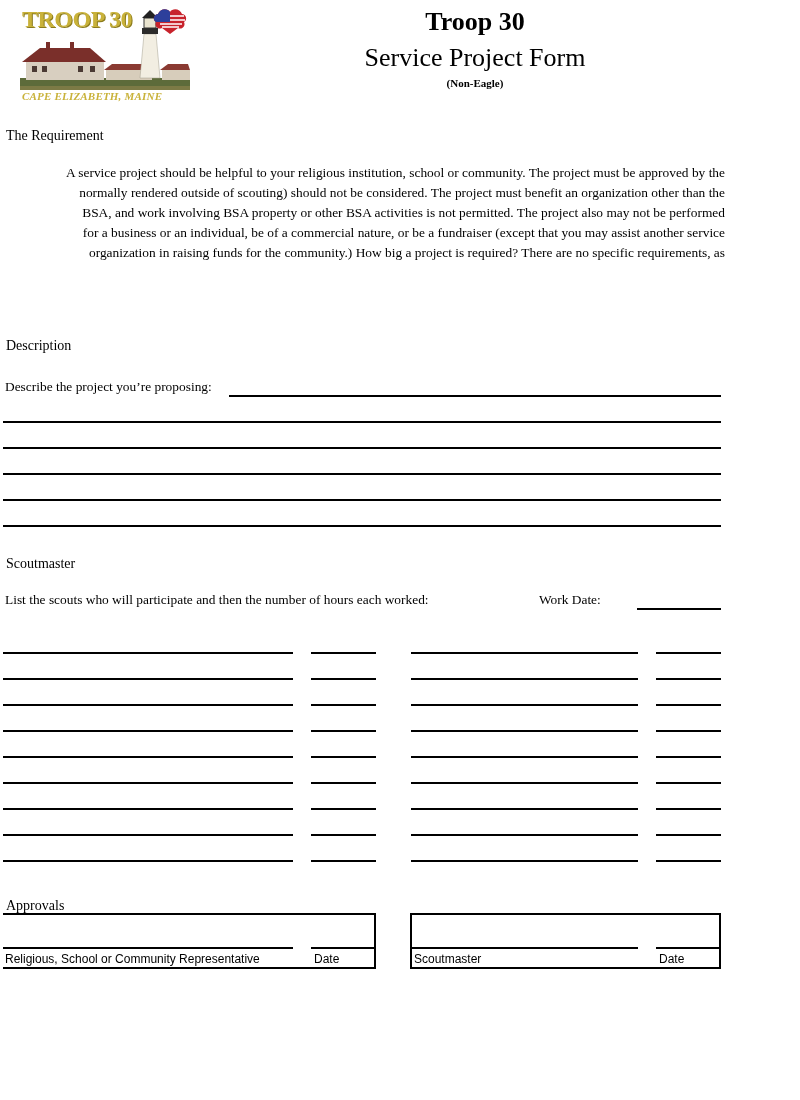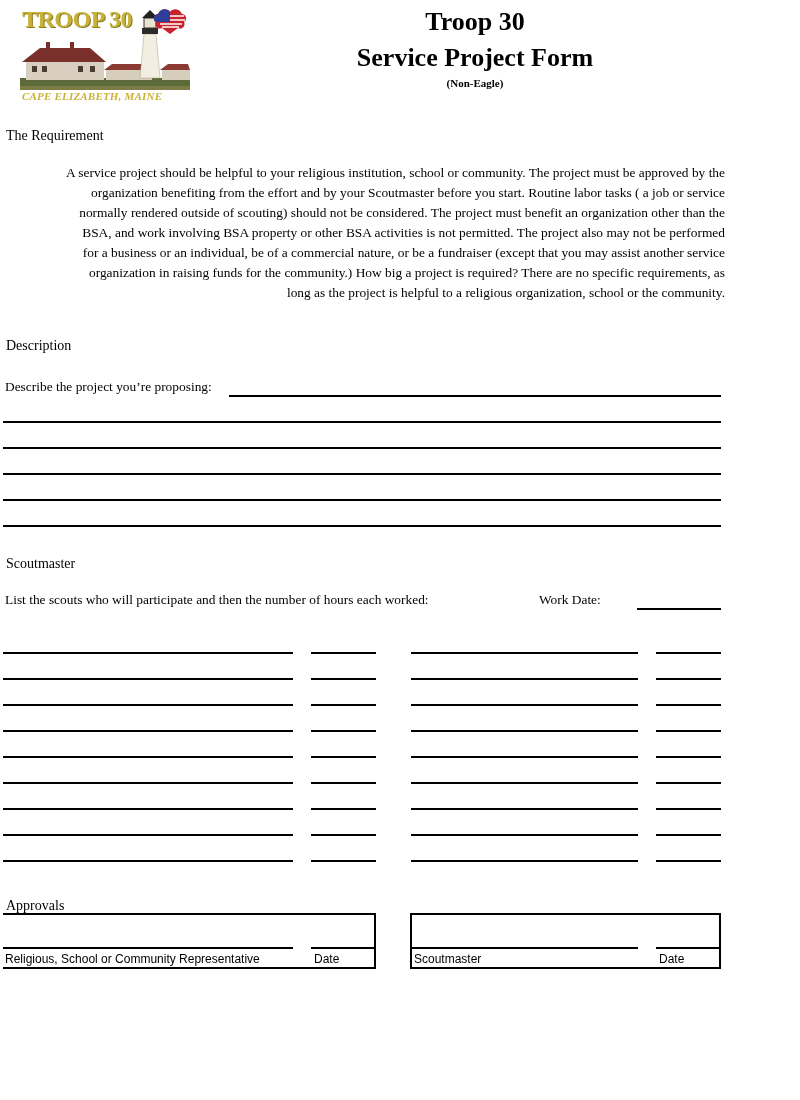--- a/index.html
+++ b/index.html
@@ -9,21 +9,21 @@
 
   
   .logo { left: 20px; top: 4px; width: 170px; height: 98px; }
   .logo-troop { left: 2px; top: 2px; font: bold 24px "Liberation Serif", serif; color: #c9b23a;
                 letter-spacing: -0.5px; text-shadow: 1px 1px 0 #8a7a1c; white-space: nowrap; }
   .logo-caption { left: 2px; bottom: 0px; font: italic bold 11px "Liberation Serif", serif; color: #c9b23a;
                   white-space: nowrap; letter-spacing: 0.2px; text-align: center; }
 
   
   .title1 { left: 330px; width: 290px; top: 6px; text-align: center; font-weight: bold; font-size: 26px; line-height: 32px; }
-  .title2 { left: 330px; width: 290px; top: 42px; text-align: center; font-weight: bold; font-size: 26px; line-height: 32px; }
+  .title2 { left: 330px; width: 290px; top: 42px; text-align: center; font-weight: normal; font-size: 26px; line-height: 32px; }
   .subtitle { left: 330px; width: 290px; top: 76px; text-align: center; font-weight: bold; font-size: 11px; line-height: 14px; }
 
   .heading { font-weight: normal; font-size: 14px; line-height: 18px; left: 6px; }
   .para { left: 5px; top: 163px; width: 720px; font-size: 13.4px; line-height: 20px; text-align: right; }
   .para span { display: block; white-space: nowrap; }
 
   .text13 { font-size: 13.4px; line-height: 18px; white-space: nowrap; text-align: center; }
 
   .line { position: absolute; height: 2px; background: #000; }
 
@@ -68,26 +68,24 @@
   <div class="abs logo-caption">CAPE ELIZABETH, MAINE</div>
 </div>
 
 <div class="abs title1">Troop 30</div>
 <div class="abs title2">Service Project Form</div>
 <div class="abs subtitle">(Non-Eagle)</div>
 
 <div class="abs heading" style="top:127px">The Requirement</div>
 <div class="abs para">
   <span>A service project should be helpful to your religious institution, school or community. The project must be approved by the</span>
-  <span>organization benefiting from the effort and by your Scoutmaster before you start.  Routine labor tasks ( a job or service</span>
   <span>normally rendered outside of scouting) should not be considered. The project must benefit an organization other than the</span>
   <span>BSA, and work involving BSA property or other BSA activities is not permitted.  The project also may not be performed</span>
   <span>for a business or an individual, be of a commercial nature, or be a fundraiser (except that you may assist another service</span>
   <span>organization in raising funds for the community.) How big a project is required?  There are no specific requirements, as</span>
-  <span>long as the project is helpful to a religious organization, school or the community.</span>
 </div>
 
 <div class="abs heading" style="top:337px">Description</div>
 <div class="abs text13" style="left:5px;top:378px">Describe the project you’re proposing:</div>
 <div class="line" style="left:229px;top:395px;width:492px"></div>
 <div id="desc-lines">
     <div class="line" style="left: 3px; width: 718px; top: 421px;"></div>
     <div class="line" style="left: 3px; width: 718px; top: 447px;"></div>
     <div class="line" style="left: 3px; width: 718px; top: 473px;"></div>
     <div class="line" style="left: 3px; width: 718px; top: 499px;"></div>

